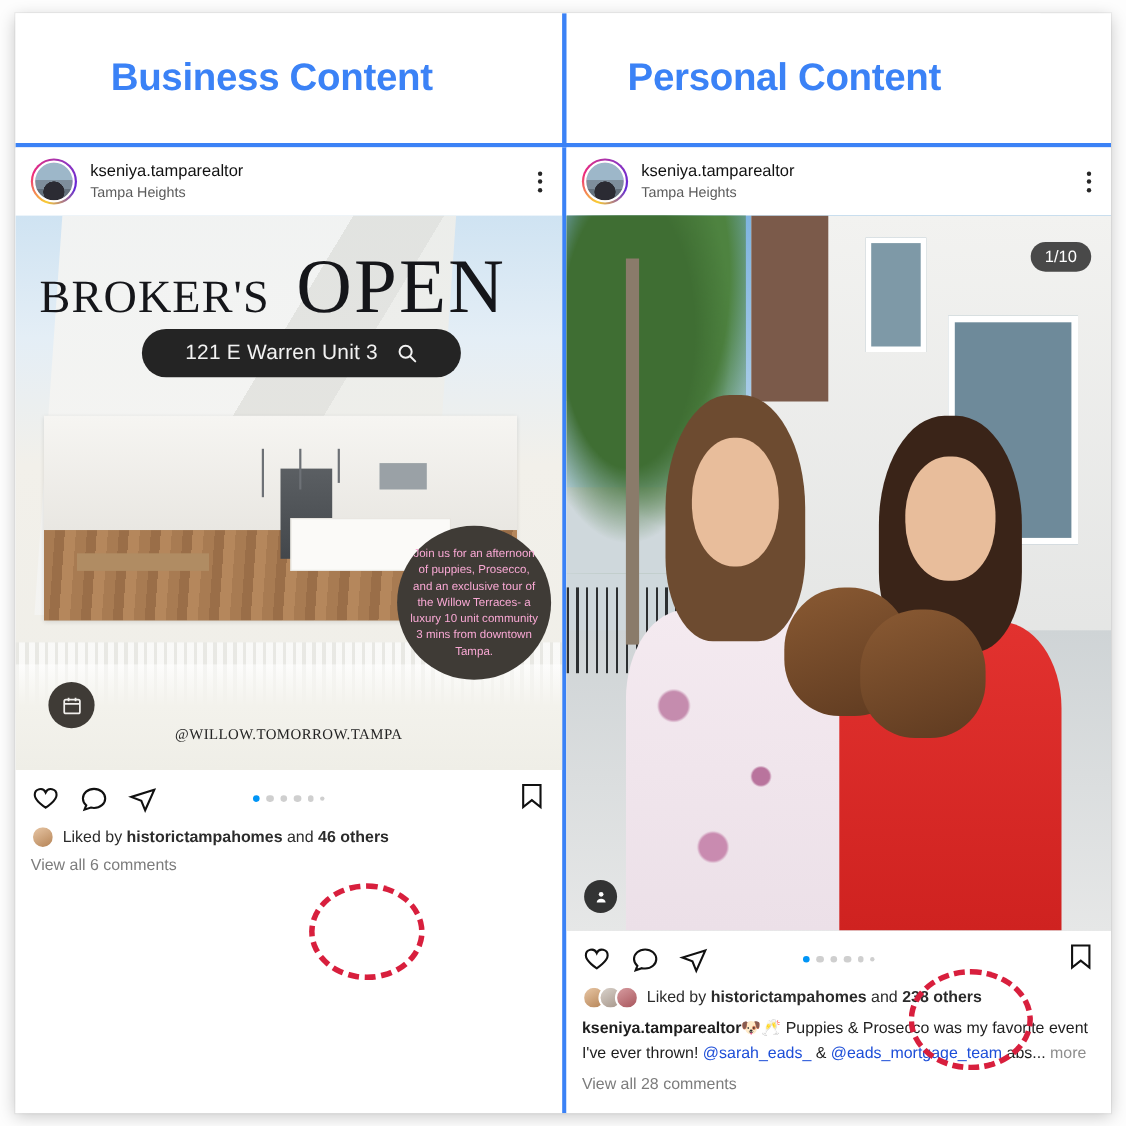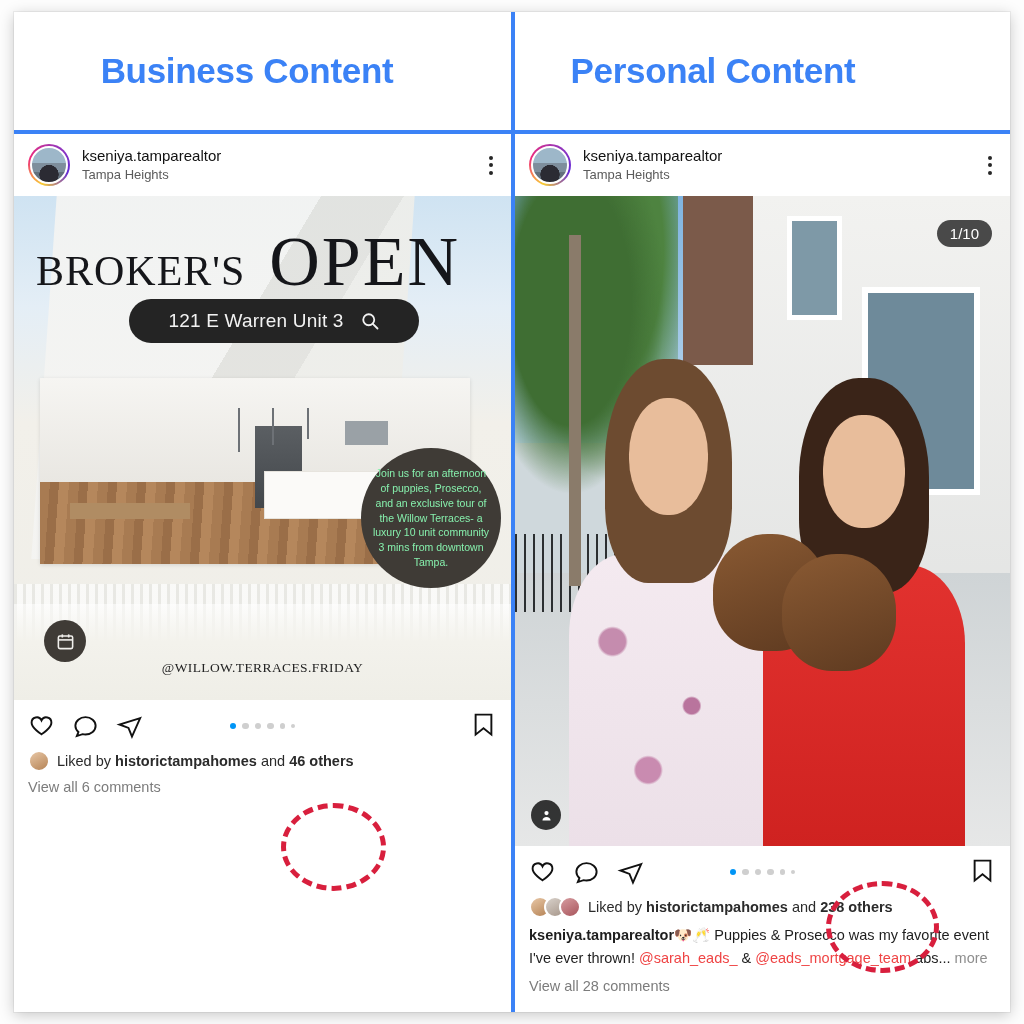--- a/index.html
+++ b/index.html
@@ -140,24 +140,24 @@
   }
   .pk-wall { position:absolute; left:0; top:0; width:100%; height:56%; background:linear-gradient(180deg,#f6f5f2,#e9e7e2); }
   .pk-floor{ position:absolute; left:0; bottom:0; width:100%; height:44%;
              background: repeating-linear-gradient(94deg, #a87b52 0 10px, #9a6e48 10px 19px, #b5875c 19px 29px); }
   .pk-island{ position:absolute; right:14%; bottom:24%; width:34%; height:26%; background:#fbfaf8; border:1px solid #e7e4de;}
   .pk-fridge{ position:absolute; left:50%; top:26%; width:11%; height:44%; background:linear-gradient(180deg,#5b5f63,#43474b); }
   .pk-hood { position:absolute; right:19%; top:23%; width:10%; height:13%; background:#9aa1a6; }
   .pk-table{ position:absolute; left:7%; bottom:24%; width:28%; height:9%; background:#b08c63; }
   .pk-lamp { position:absolute; width:2px; background:#6d7176; top:16%; }
   .circle-note {
-    position: absolute; right: 10px; top: 252px;
+    position: absolute; right: 10px; top: 282px;
     width: 140px; height: 140px; border-radius: 50%;
     background: #3f3b36;
-    color: #86efac;
+    color: #f9a8d4;
     display: flex; align-items: center; justify-content: center;
     text-align: center;
     padding: 10px;
   }
   .circle-note p { font-size: 10.5px; line-height: 1.42; }
   .cal-badge {
     position: absolute; left: 30px; bottom: 38px;
     width: 42px; height: 42px; border-radius: 50%;
     background: #3f3b36; display: flex; align-items: center; justify-content: center;
   }
@@ -262,21 +262,21 @@
   .la3 { background: linear-gradient(150deg,#d79ca0,#a8555c); }
   .likes-text { margin-left: 14px; font-size: 14.5px; color: #2b2b2b; }
   .likes-text b { font-weight: 700; text-align: right; }
 
   
   .caption {
     padding: 6px 14px 0 14px;
     font-size: 14.5px; color: #1e1e1e; line-height: 1.62;
   }
   .caption b { font-weight: 700; }
-  .caption .mention { color: #ef4444; }
+  .caption .mention { color: #1d4ed8; }
   .caption .more { color: #8e8e8e; }
   .comments {
     padding: 7px 14px 0 14px;
     font-size: 14.5px; color: #7c7c7c;
   }
 
   
   .redcircle {
     position: absolute;
     border-radius: 50%;
@@ -359,21 +359,21 @@
         <div class="cal-badge">
           <svg width="19" height="19" viewBox="0 0 24 24" fill="none" stroke="#f1efec" stroke-width="2">
             <rect x="3" y="5" width="18" height="16" rx="2"></rect>
                 <line x1="3" y1="10" x2="21" y2="10"></line>
             <line x1="8" y1="3" x2="8" y2="7"></line>
                 <line x1="16" y1="3" x2="16" y2="7"></line>
           </svg>
         </div>
 
 
-        <div class="handle">@WILLOW.TERRACES.FRIDAY</div>
+        <div class="handle">@WILLOW.TOMORROW.TAMPA</div>
       </div>
 
       <div class="actions">
         <div class="act-left">
           <svg class="act-ico" viewBox="0 0 24 24" fill="none" stroke="currentColor" stroke-width="1.7">
             <path d="M20.8 8.6c0 4.7-8.8 10.3-8.8 10.3S3.2 13.3 3.2 8.6A4.6 4.6 0 0 1 12 6.6a4.6 4.6 0 0 1 8.8 2z"></path>
           </svg>
           <svg class="act-ico" viewBox="0 0 24 24" fill="none" stroke="currentColor" stroke-width="1.7">
             <path d="M21 11.4c0 4.3-4 7.7-9 7.7a10.8 10.8 0 0 1-2.6-.3L4.3 20.5l1.4-3.6A7.3 7.3 0 0 1 3 11.4c0-4.3 4-7.7 9-7.7s9 3.4 9 7.7z"></path>
           </svg>

